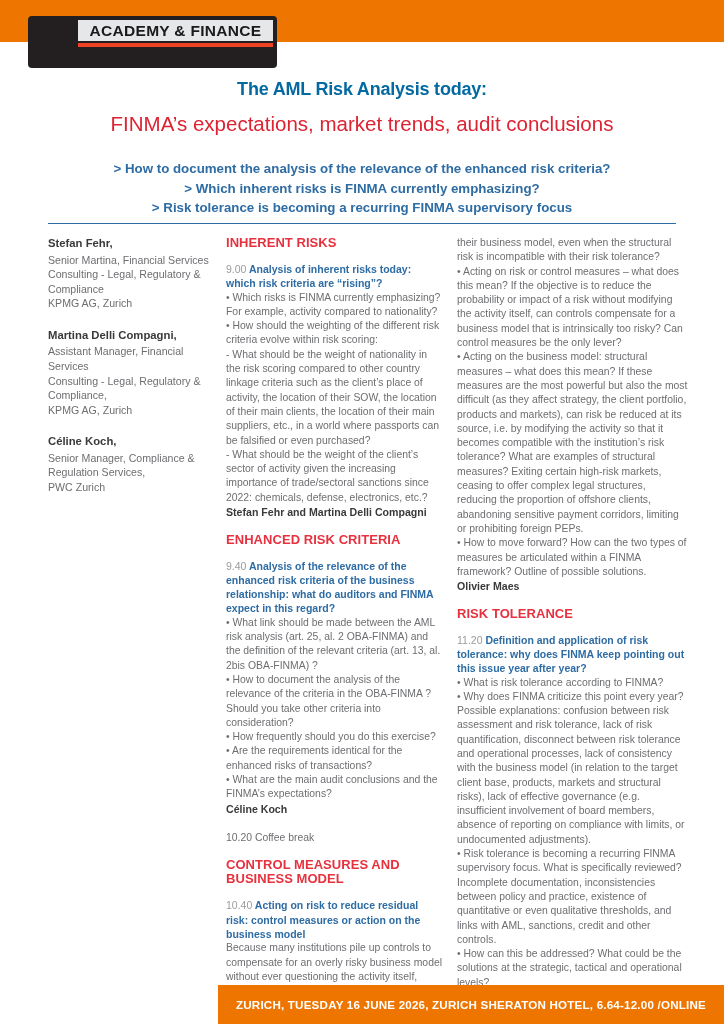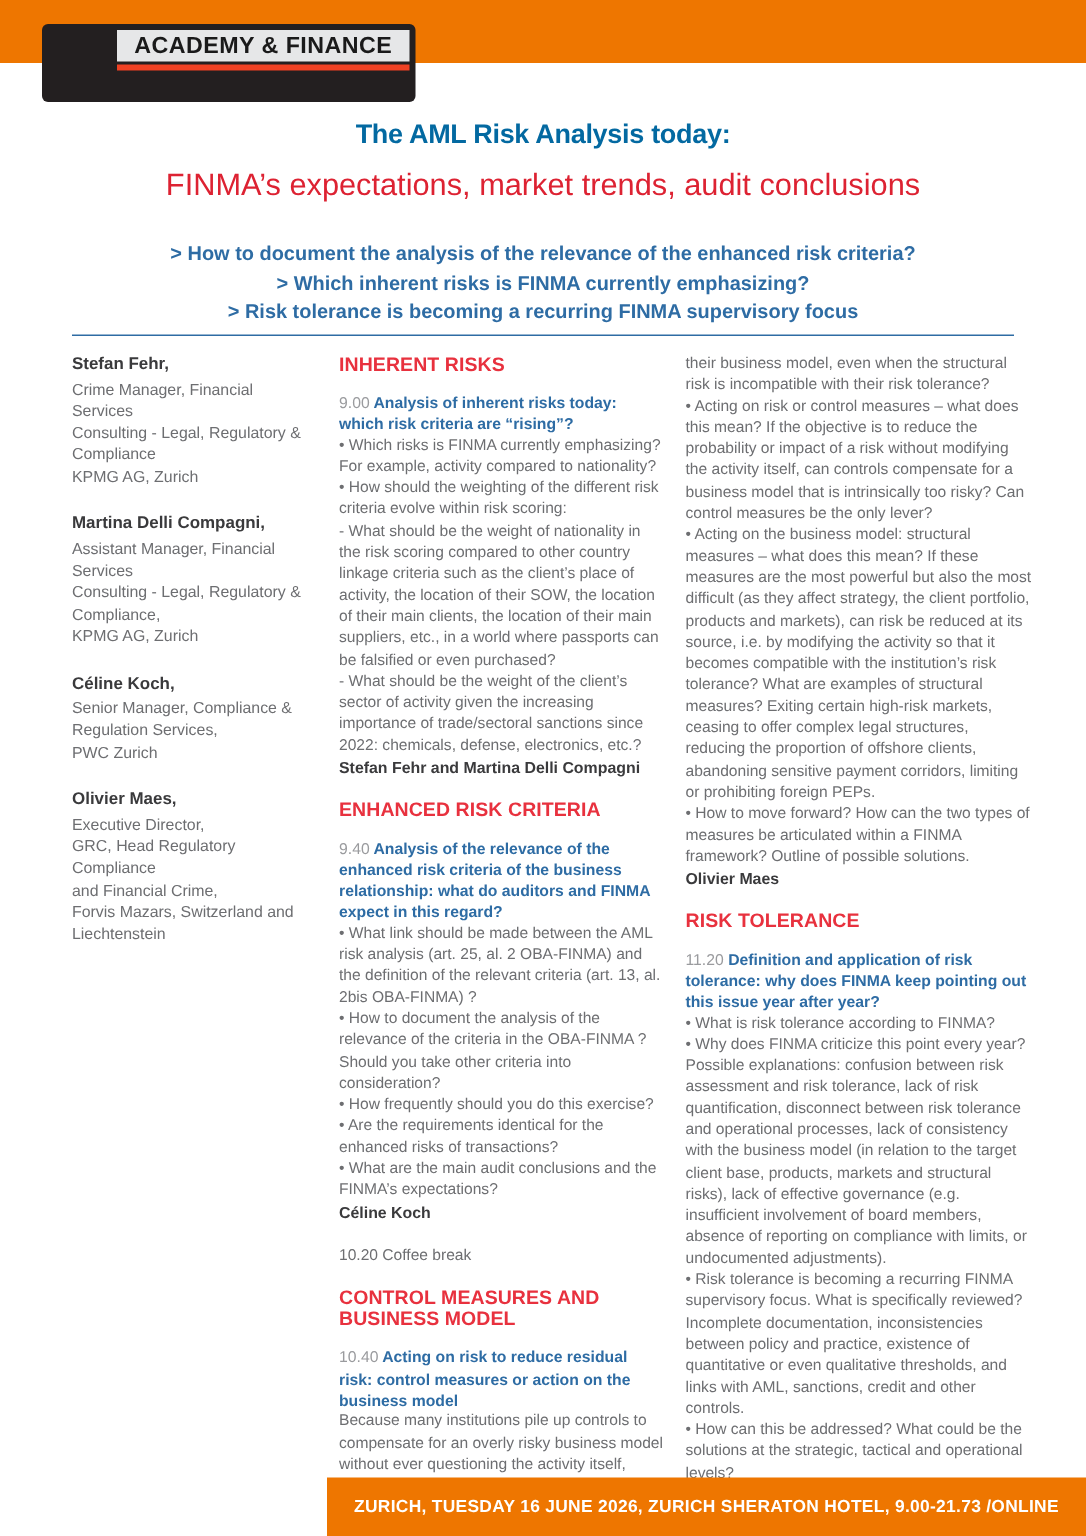--- a/index.html
+++ b/index.html
@@ -229,49 +229,41 @@
 </div>
 
 <div class="divider"></div>
 
 <div class="columns">
 
   <div class="col-speakers">
 
     <div class="speaker">
       <div class="speaker-name">Stefan Fehr,</div>
-      <div class="speaker-line">Crime Manager, Financial Services</div>
+      <div class="speaker-line">Senior Martina, Financial Services</div>
       <div class="speaker-line">Consulting - Legal, Regulatory &amp;</div>
       <div class="speaker-line">Compliance</div>
       <div class="speaker-line">KPMG AG, Zurich</div>
     </div>
 
     <div class="speaker">
       <div class="speaker-name">Martina Delli Compagni,</div>
       <div class="speaker-line">Assistant Manager, Financial Services</div>
       <div class="speaker-line">Consulting - Legal, Regulatory &amp;</div>
       <div class="speaker-line">Compliance,</div>
       <div class="speaker-line">KPMG AG, Zurich</div>
     </div>
 
     <div class="speaker">
       <div class="speaker-name">Céline Koch,</div>
       <div class="speaker-line">Senior Manager, Compliance &amp;</div>
       <div class="speaker-line">Regulation Services,</div>
       <div class="speaker-line">PWC Zurich</div>
     </div>
 
-    <div class="speaker">
-      <div class="speaker-name">Olivier Maes,</div>
-      <div class="speaker-line">Executive Director,</div>
-      <div class="speaker-line">GRC, Head Regulatory Compliance</div>
-      <div class="speaker-line">and Financial Crime,</div>
-      <div class="speaker-line">Forvis Mazars, Switzerland and</div>
-      <div class="speaker-line">Liechtenstein</div>
-    </div>
 
   </div>
 
   <div class="col-prog">
 
     <div class="sec-head">INHERENT RISKS</div>
     <div class="item">
       <div class="item-title"><span class="time">9.00</span> <span>Analysis of inherent risks today: which risk criteria are “rising”?</span></div>
       <div class="body-text" style="white-space:pre-line">• Which risks is FINMA currently emphasizing? For example, activity compared to nationality?
 • How should the weighting of the different risk criteria evolve within risk scoring:
@@ -318,14 +310,14 @@
 • How can this be addressed? What could be the solutions at the strategic, tactical and operational levels?</div>
       <div class="presenter">Olivier Maes</div>
 
     </div>
 
   </div>
 
 </div>
 
 <div class="footer-bar">
-  <div class="footer-text">ZURICH, TUESDAY 16 JUNE 2026, ZURICH SHERATON HOTEL, 9.00-21.73 /ONLINE</div>
+  <div class="footer-text">ZURICH, TUESDAY 16 JUNE 2026, ZURICH SHERATON HOTEL, 6.64-12.00 /ONLINE</div>
 </div>
 
 </body></html>

